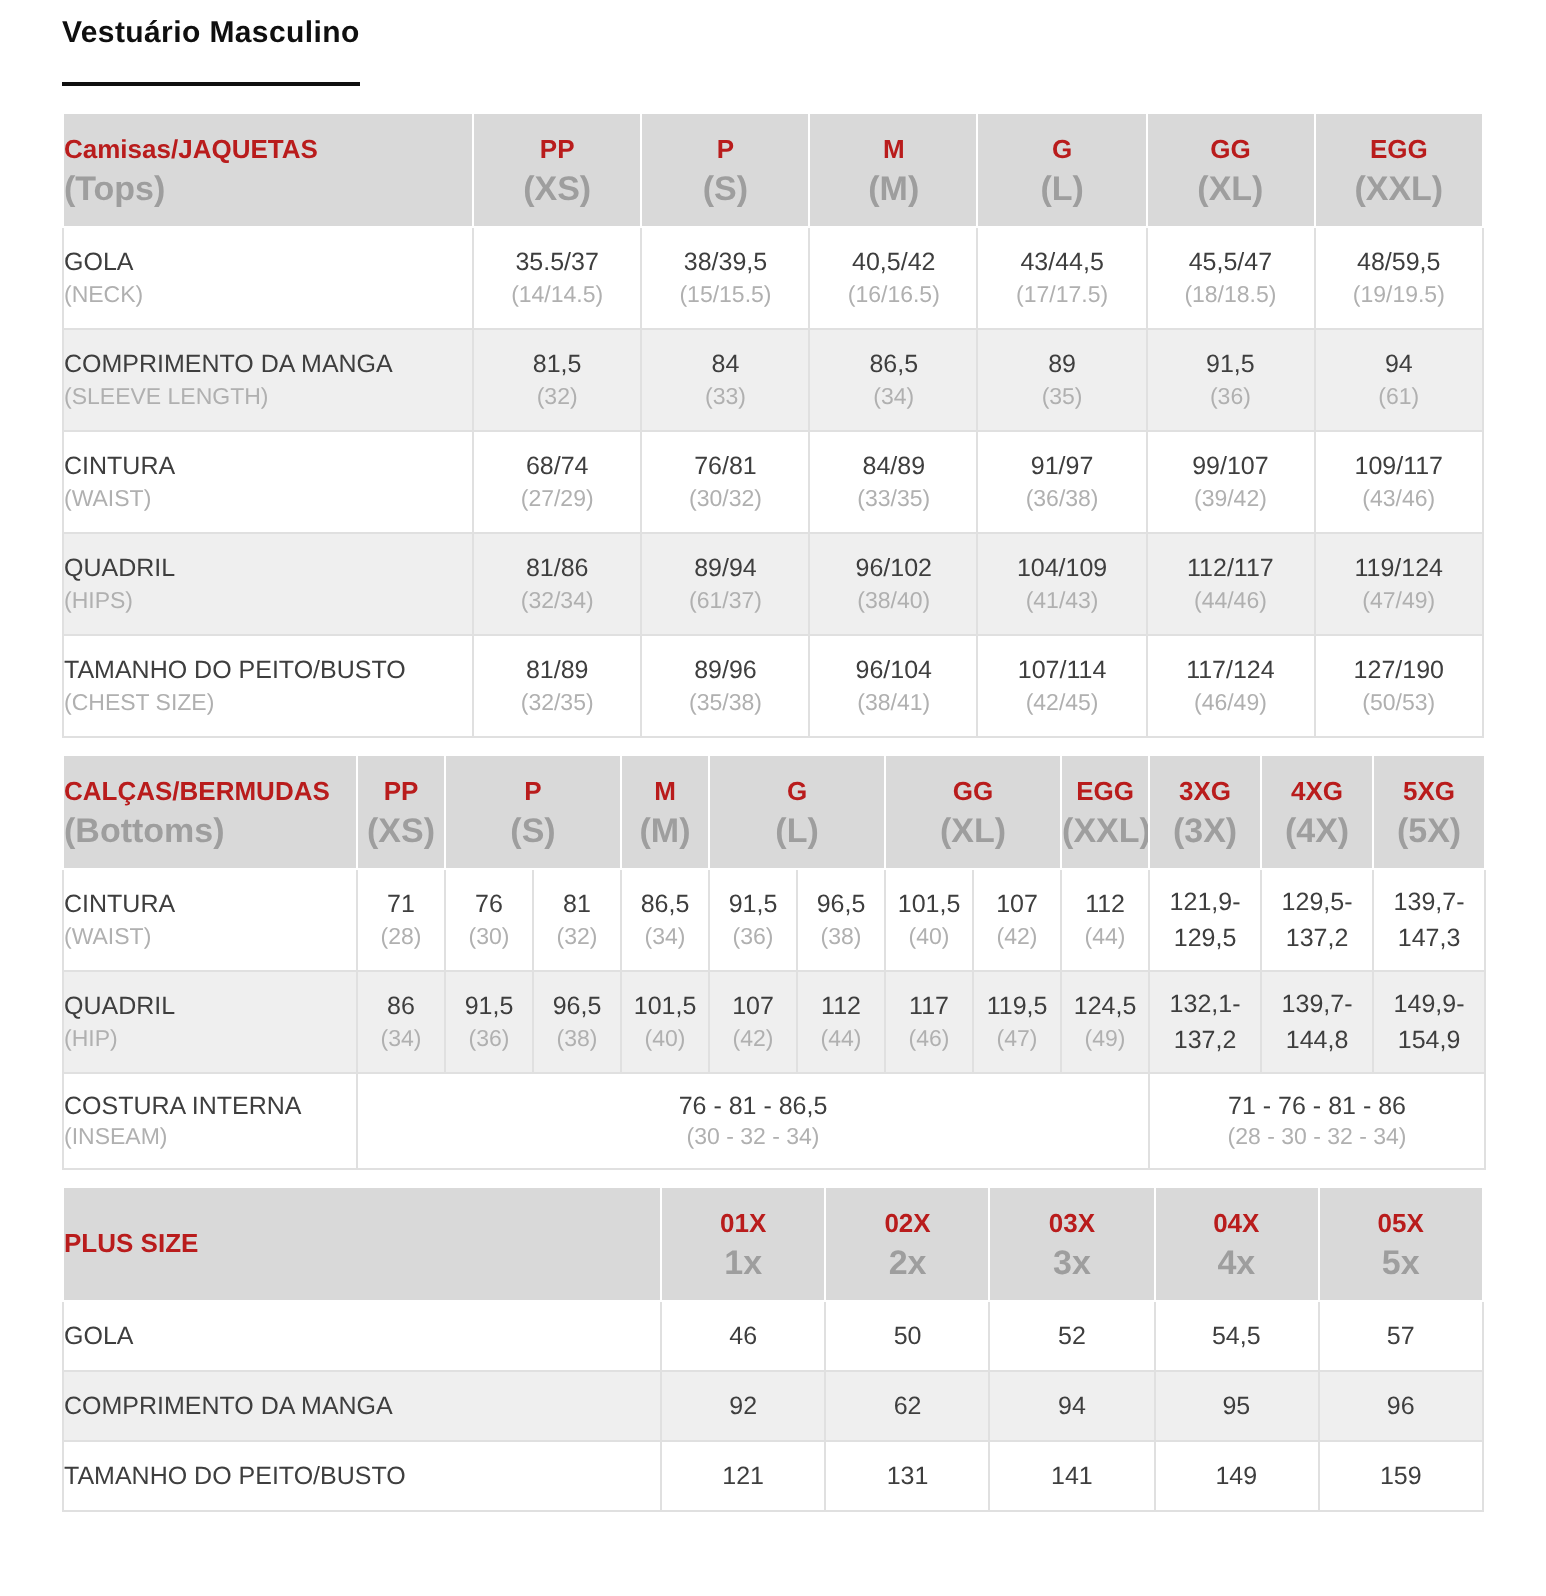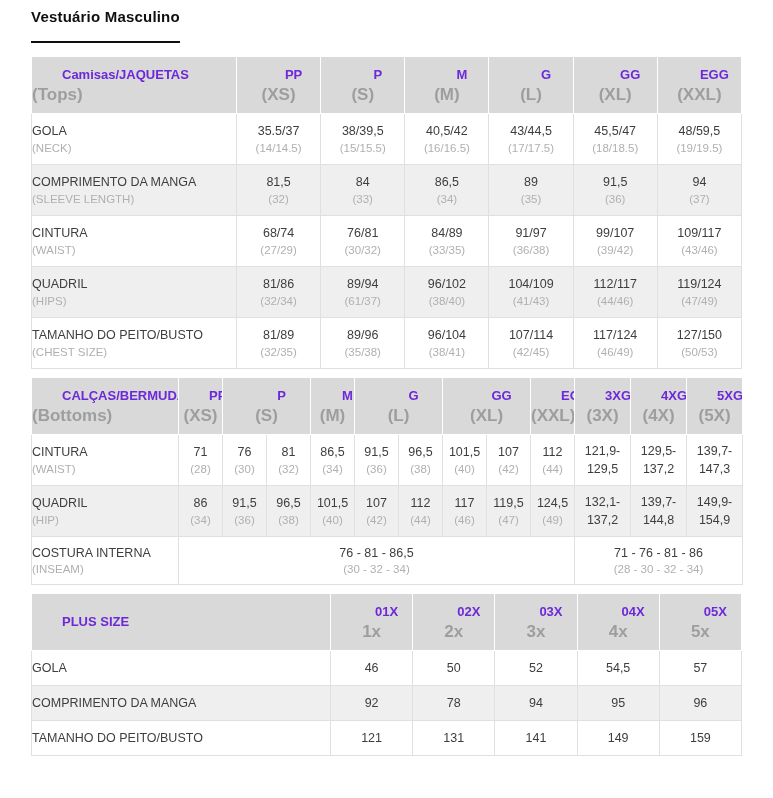--- a/index.html
+++ b/index.html
@@ -31,21 +31,21 @@
     padding:0;
     vertical-align:middle;
     overflow:hidden;
   }
   table.sz thead th {
     background:#d9d9d9;
     border:1px solid #fff;
   }
   tr.alt td { background:#efefef; }
   .th-label { text-align:left; padding:0 14px; }
-  .hv { display:block; font-weight:bold; font-size:13px; color:#6d28d9; line-height:1.5;margin-left:30px; }
+  .hv { display:block; font-weight:bold; font-size:13px; color:#b91c1c; line-height:1.5; }
   .hs { display:block; font-weight:bold; font-size:17px; color:#9e9e9e; line-height:1.2; }
   .td-label { text-align:left; padding:0 14px; }
   .lv { display:block; font-size:12.5px; color:#3e3e3e; line-height:1.5; }
   .ls { display:block; font-size:11.5px; color:#b0b0b0; line-height:1.3; }
   .td-val { text-align:center; padding:2px 2px; }
   .v { display:block; font-size:12.5px; color:#3e3e3e; line-height:1.45; }
   .s { display:block; font-size:11.5px; color:#b0b0b0; line-height:1.3; }
   .t1 thead tr, .t2 thead tr, .t3 thead tr { height:57px; }
   .t1 tbody tr { height:51px; }
   .t2 tbody tr { height:51px; }
@@ -158,21 +158,21 @@
       <td class="td-val">
           <span class="v">89</span>
           <span class="s">(35)</span>
         </td>
       <td class="td-val">
           <span class="v">91,5</span>
           <span class="s">(36)</span>
         </td>
       <td class="td-val">
           <span class="v">94</span>
-          <span class="s">(37)</span>
+          <span class="s">(61)</span>
         </td>
     </tr>
     <tr>
       <td class="td-label">
           <span class="lv">CINTURA</span>
           <span class="ls">(WAIST)</span>
         </td>
       <td class="td-val">
           <span class="v">68/74</span>
           <span class="s">(27/29)</span>
@@ -247,21 +247,21 @@
         </td>
       <td class="td-val">
           <span class="v">107/114</span>
           <span class="s">(42/45)</span>
         </td>
       <td class="td-val">
           <span class="v">117/124</span>
           <span class="s">(46/49)</span>
         </td>
       <td class="td-val">
-          <span class="v">127/150</span>
+          <span class="v">127/190</span>
           <span class="s">(50/53)</span>
         </td>
     </tr>
   </tbody>
 </table>
 
 
 <table class="sz t2">
   <colgroup>
     <col style="width:147px">
@@ -501,21 +501,21 @@
         </td>
     </tr>
     <tr class="alt">
       <td class="td-label">
           <span class="lv">COMPRIMENTO DA MANGA</span>
         </td>
       <td class="td-val">
           <span class="v">92</span>
         </td>
       <td class="td-val">
-          <span class="v">78</span>
+          <span class="v">62</span>
         </td>
       <td class="td-val">
           <span class="v">94</span>
         </td>
       <td class="td-val">
           <span class="v">95</span>
         </td>
       <td class="td-val">
           <span class="v">96</span>
         </td>

